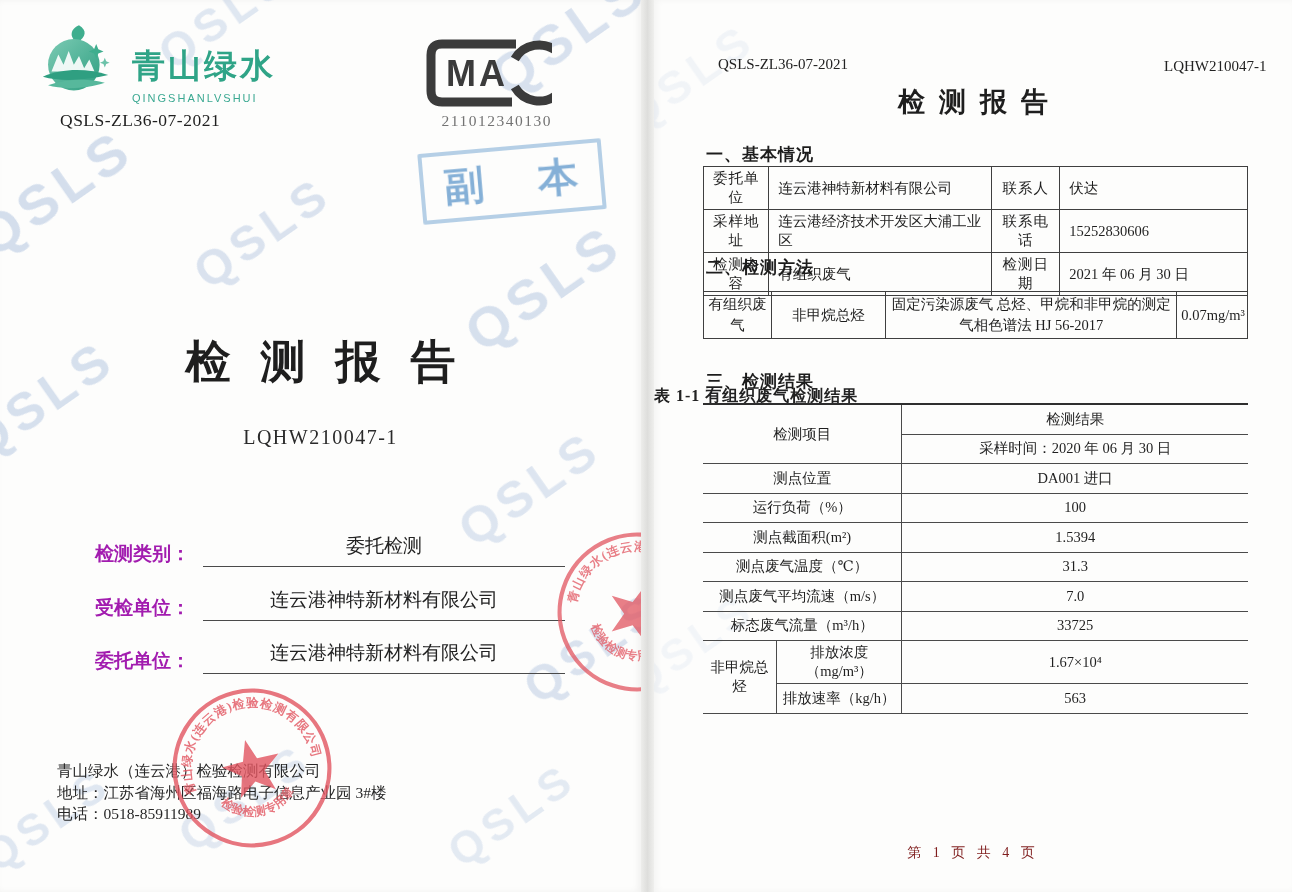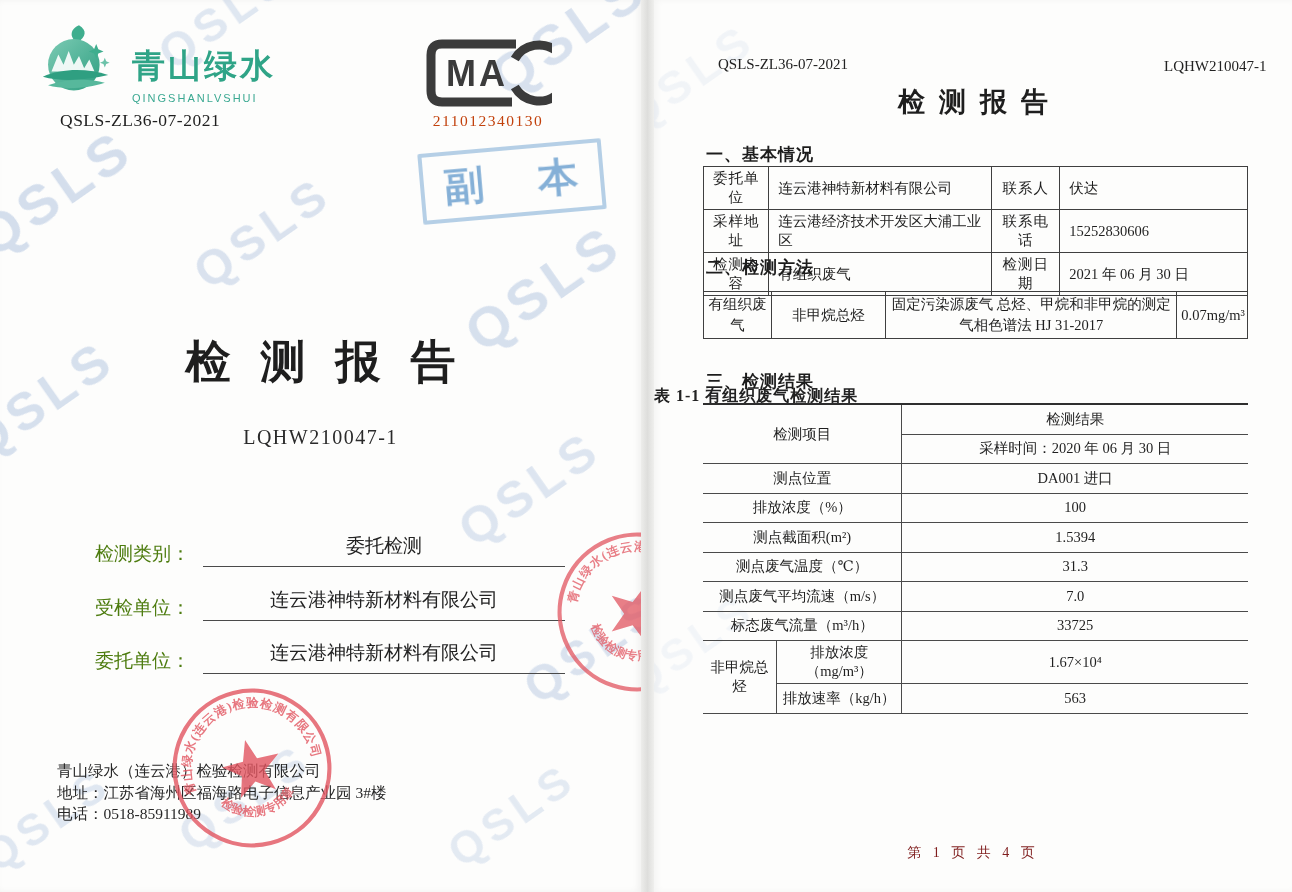--- a/index.html
+++ b/index.html
@@ -15,29 +15,29 @@
   
   .wm{position:absolute;font-family:"Liberation Sans",sans-serif;font-weight:bold;
       color:#9db5d8;transform:rotate(-35deg);letter-spacing:6px;pointer-events:none;
       filter:blur(0.6px);}
 
   
   .logo-row{display:flex;align-items:flex-start;}
   .brand-cn{font-size:33px;font-weight:600;color:#2fa487;letter-spacing:3px;font-family:"Liberation Sans",sans-serif;}
   .brand-en{font-size:11px;color:#3aa891;letter-spacing:2px;margin-top:3px;font-family:"Liberation Sans",sans-serif;}
   .doc-code{font-size:17.5px;letter-spacing:0.5px;color:#1f1f1f;}
-  .cma-num{font-size:15.5px;letter-spacing:1.5px;text-align:center;width:128px;color:#c2410c;}
+  .cma-num{font-size:15.5px;letter-spacing:1.5px;text-align:right;width:128px;color:#737373;}
   .copy-stamp{font-size:40px;font-weight:700;letter-spacing:22px;color:rgba(112,162,208,0.85);
       border:4px solid rgba(122,170,212,0.55);padding:4px 0 4px 20px;transform:rotate(-5deg);
       filter:blur(0.7px);border-radius:2px;}
   .big-title{left:0;right:0;text-align:center;font-size:45px;font-weight:700;letter-spacing:30px;
       padding-left:30px;color:#1e1e1e;}
   .report-no{left:0;right:0;text-align:center;font-size:20px;letter-spacing:1.5px;color:#2a2a2a;}
   .frow{position:absolute;left:95px;display:flex;align-items:flex-end;}
-  .frow .flabel{font-size:19px;font-weight:400;width:108px;color:#4d7c0f;}
+  .frow .flabel{font-size:19px;font-weight:700;width:108px;color:#a21caf;}
   .frow .fvalue{width:362px;text-align:center;font-size:19px;border-bottom:1.5px solid #4a4a4a;
       padding-bottom:7px;color:#222;}
   .lfooter{font-size:15.5px;line-height:21.5px;color:#262626;}
 
   
   .hdr-code{font-size:15px;color:#222;}
   .r-title{left:0;right:0;text-align:center;top:84px;font-size:27px;font-weight:700;
       letter-spacing:14px;padding-left:14px;color:#1e1e1e;}
   .sec-h{font-size:17px;font-weight:700;letter-spacing:1px;color:#1c1c1c;}
   .tbl-title{left:0;right:0;font-size:16px;font-weight:700;letter-spacing:1px;}
@@ -217,21 +217,21 @@
       <colgroup>
           <col style="width:12.5%">
           <col style="width:21%">
           <col style="width:53.5%">
           <col style="width:13%">
         </colgroup>
       <tbody>
       <tr class="drow">
         <td>有组织废气</td>
         <td>非甲烷总烃</td>
-        <td>固定污染源废气 总烃、甲烷和非甲烷的测定 气相色谱法 HJ 31-2017</td>
+        <td>固定污染源废气 总烃、甲烷和非甲烷的测定 气相色谱法 HJ 56-2017</td>
         <td>0.07mg/m³</td>
       </tr>
       </tbody>
     </table>
 
     <div class="abs sec-h" style="left:52px;top:370px;">三、检测结果</div>
     <div class="abs tbl-title" style="top:386px;">表 1-1  有组织废气检测结果</div>
     <table class="t t3 abs" style="left:49px;top:403px;">
       <colgroup>
           <col style="width:13.5%">
@@ -244,21 +244,21 @@
         <td>检测结果</td>
       </tr>
       <tr>
         <td>采样时间：2020 年 06 月 30 日</td>
       </tr>
       <tr>
         <td colspan="2" class="vr">测点位置</td>
         <td>DA001 进口</td>
       </tr>
       <tr>
-        <td colspan="2" class="vr">排放浓度（%）</td>
+        <td colspan="2" class="vr">运行负荷（%）</td>
         <td>100</td>
       </tr>
       <tr>
         <td colspan="2" class="vr">测点截面积(m²)</td>
         <td>1.5394</td>
       </tr>
       <tr>
         <td colspan="2" class="vr">测点废气温度（℃）</td>
         <td>31.3</td>
       </tr>

